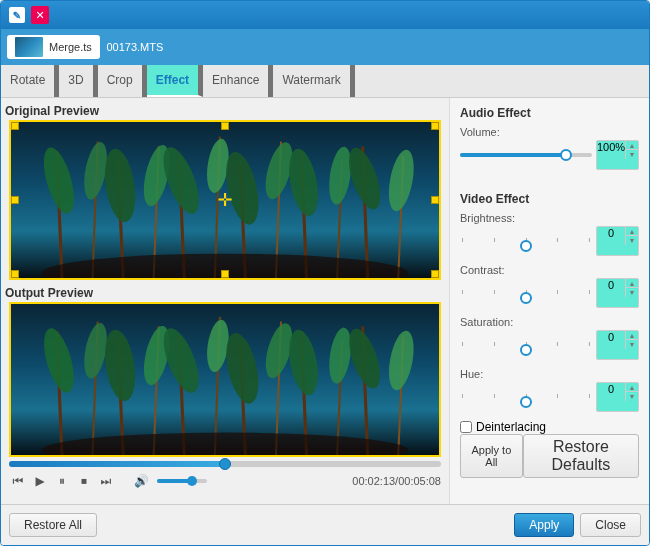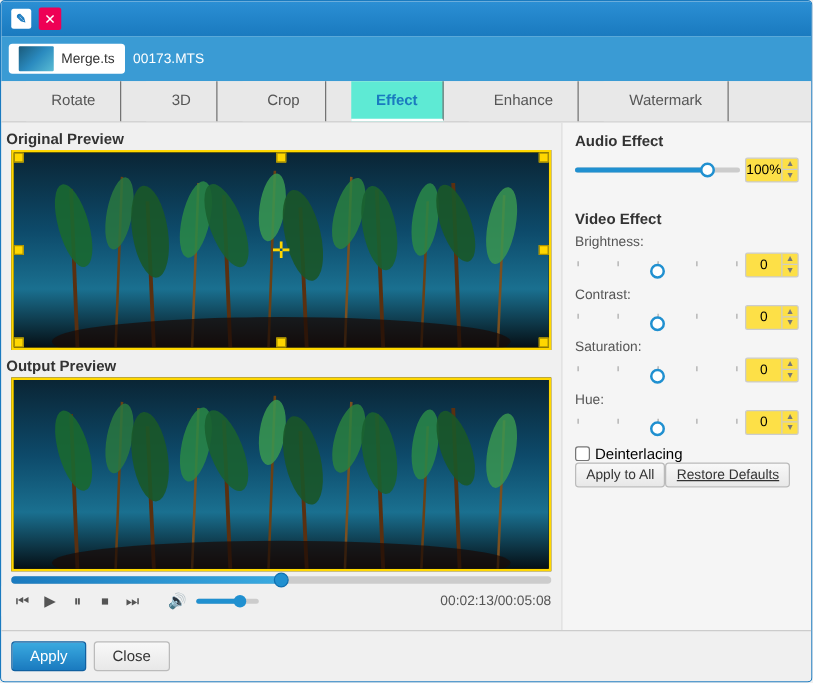--- a/index.html
+++ b/index.html
@@ -87,27 +87,26 @@
       flex-shrink: 0;
     }
     .file-name { font-size: 11px; color: #333; }
     .tabs-bar {
       background: #e8e8e8;
       border-bottom: 1px solid #ccc;
       display: flex;
       flex-shrink: 0;
     }
     .tab {
-      padding: 8px 20px;
+      padding: 8px 9px;
       cursor: pointer;
       font-size: 12px;
       color: #555;
-      border-right: 1px solid #737373;
+      border-right: 5px solid #737373;
       background: #e8e8e8;
-      margin-left: 20px;
     }
     .tab.active {
       background: #5eead4;
       color: #1a7abf;
       font-weight: bold;
       border-bottom: 2px solid white;
     }
     .content {
       display: flex;
       flex: 1;
@@ -316,25 +315,25 @@
       border: 2px solid #2090d0;
       border-radius: 50%;
       position: absolute;
       top: -4px;
       left: 80%;
       transform: translateX(-50%);
       cursor: pointer;
     }
     .spinbox {
       display: flex;
-      align-items: center;
+      align-items: flex-start;
       border: 1px solid #ccc;
       border-radius: 2px;
-      background: #fde047;
-      height: 20px;
+      background: #5eead4;
+      height: 30px;
     }
     .spinbox-val {
       width: 28px;
       text-align: center;
       font-size: 11px;
       border: none;
       outline: none;
       background: transparent;
     }
     .spinbox-arrows {
@@ -561,20 +560,21 @@
         <span class="time-display">00:02:13/00:05:08</span>
       </div>
 
     </div>
 
     <div class="right-panel">
 
       <div class="section-title">Audio Effect</div>
 
       <div class="param-row">
+        <div class="param-label">Volume:</div>
         <div class="slider-row">
           <div class="volume-slider-track">
             <div class="volume-slider-fill"></div>
             <div class="volume-slider-thumb"></div>
           </div>
           <div class="spinbox">
             <span class="spinbox-val">100%</span>
             <div class="spinbox-arrows">
               <div class="spinbox-arrow">▲</div>
               <div class="spinbox-arrow">▼</div>
@@ -689,25 +689,28 @@
         </div>
       </div>
 
       <div class="deinterlace-row">
         <input type="checkbox" style="">
         <span>Deinterlacing</span>
       </div>
 
       <div style="display:flex;gap:0;margin-top:0;">
         <button class="btn" style="font-size:11px;padding:3px 8px;">Apply to All</button>
-        <button class="btn" style="font-size:11px;padding:3px 8px;text-decoration:underline;">Restore Defaults</button>
+        <button class="btn" style="font-size:16px;padding:3px 8px;">Restore Defaults</button>
       </div>
 
     </div>
   </div>
 
   <div class="footer">
+    <div class="footer-left">
+      <button class="btn">Restore All</button>
+    </div>
     <div class="footer-right">
       <button class="btn btn-primary">Apply</button>
       <button class="btn">Close</button>
     </div>
   </div>
 </div>
 
 </body></html>

